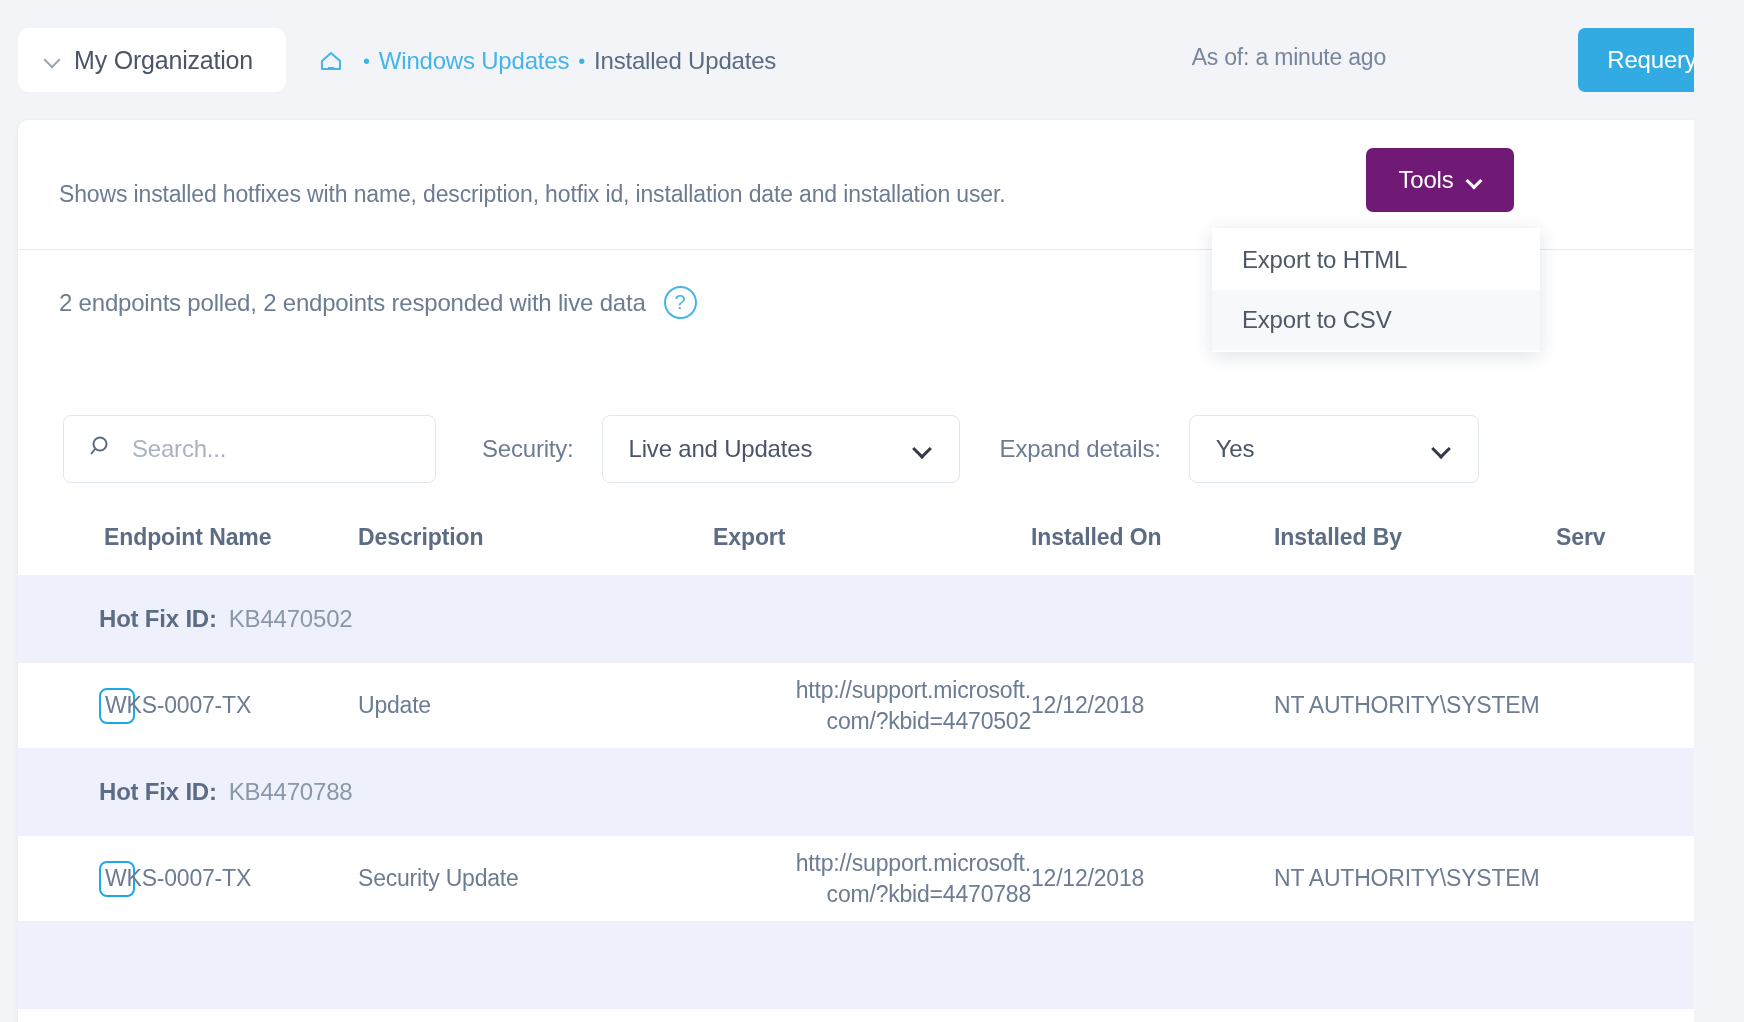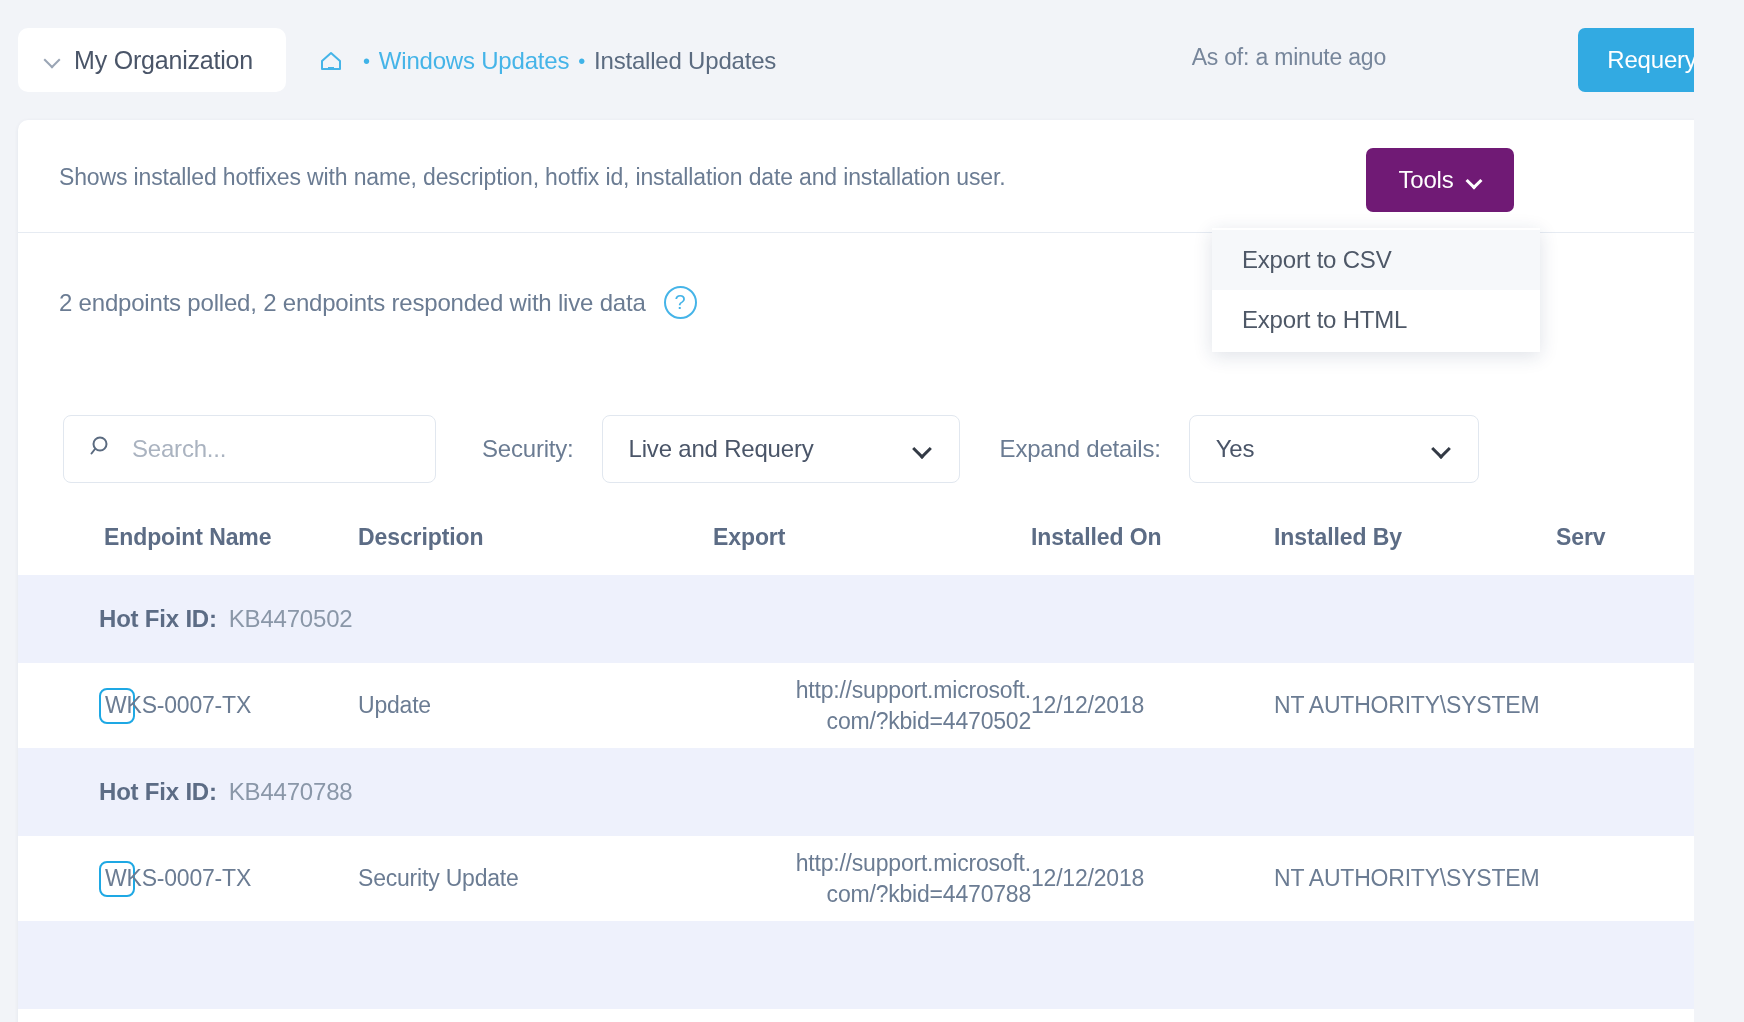--- a/index.html
+++ b/index.html
@@ -123,21 +123,21 @@
     width: 1694px;
     height: 920px;
     background: #ffffff;
     border-radius: 10px 10px 0 0;
     box-shadow: 0 1px 4px rgba(20,40,80,0.07);
     overflow: hidden;
   }
 
   .desc-bar {
     position: absolute;
-    left: 0; top: 0;
+    left: 0; top: 17px;
     width: 1694px;
     height: 113px;
     border-bottom: 1px solid #e6ebf2;
   }
   .desc-text {
     position: absolute;
     left: 41px;
     top: 44px;
     font-size: 23px;
     color: #6b7c93;
@@ -417,43 +417,43 @@
   <div class="desc-bar">
     <div class="desc-text">Shows installed hotfixes with name, description, hotfix id, installation date and installation user.</div>
   </div>
 
   <button class="tools-btn">
     <span>Tools</span>
     <span class="tools-chevron"></span>
   </button>
 
   <div class="tools-menu">
+    <div class="menu-item">Export to HTML</div>
     <div class="menu-item hovered">Export to CSV</div>
-    <div class="menu-item">Export to HTML</div>
   </div>
 
   <div class="polled-row">
     <span class="polled-text">2 endpoints polled, 2 endpoints responded with live data</span>
     <span class="help-icon">?</span>
   </div>
 
   <div class="filters">
     <div class="search-box">
       <span>
         <svg width="26" height="26" viewBox="0 0 26 26">
           <circle cx="12" cy="10" r="6.5" fill="none" stroke="#5b6b80" stroke-width="2"></circle>
           <line x1="7" y1="15" x2="3.5" y2="19.5" stroke="#5b6b80" stroke-width="2" stroke-linecap="round"></line>
         </svg>
       </span>
       <input class="search-input" type="text" placeholder="Search..." style="">
     </div>
 
     <span class="filter-label" style="margin-left:46px;">Security:</span>
     <div class="select-wrap responses" style="margin-left:28px;">
-      <span class="select-value">Live and Requery</span>
+      <span class="select-value">Live and Updates</span>
       <span class="sel-chevron"></span>
     </div>
 
     <span class="filter-label" style="margin-left:40px;">Expand details:</span>
     <div class="select-wrap expand" style="margin-left:28px;">
       <span class="select-value">Yes</span>
       <span class="sel-chevron"></span>
     </div>
   </div>
 

